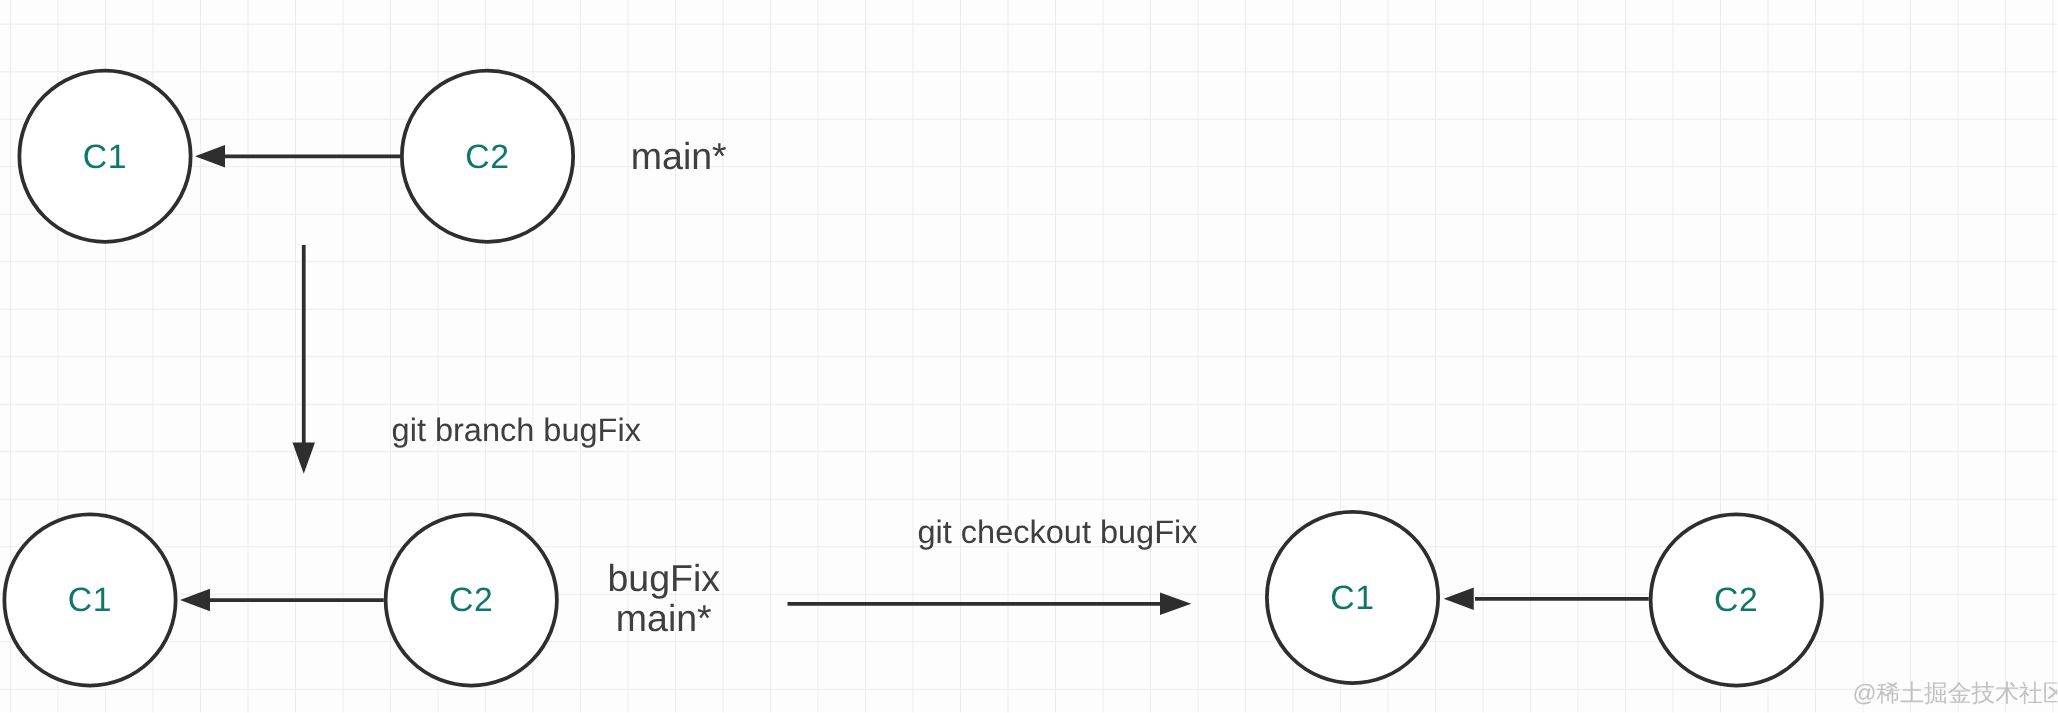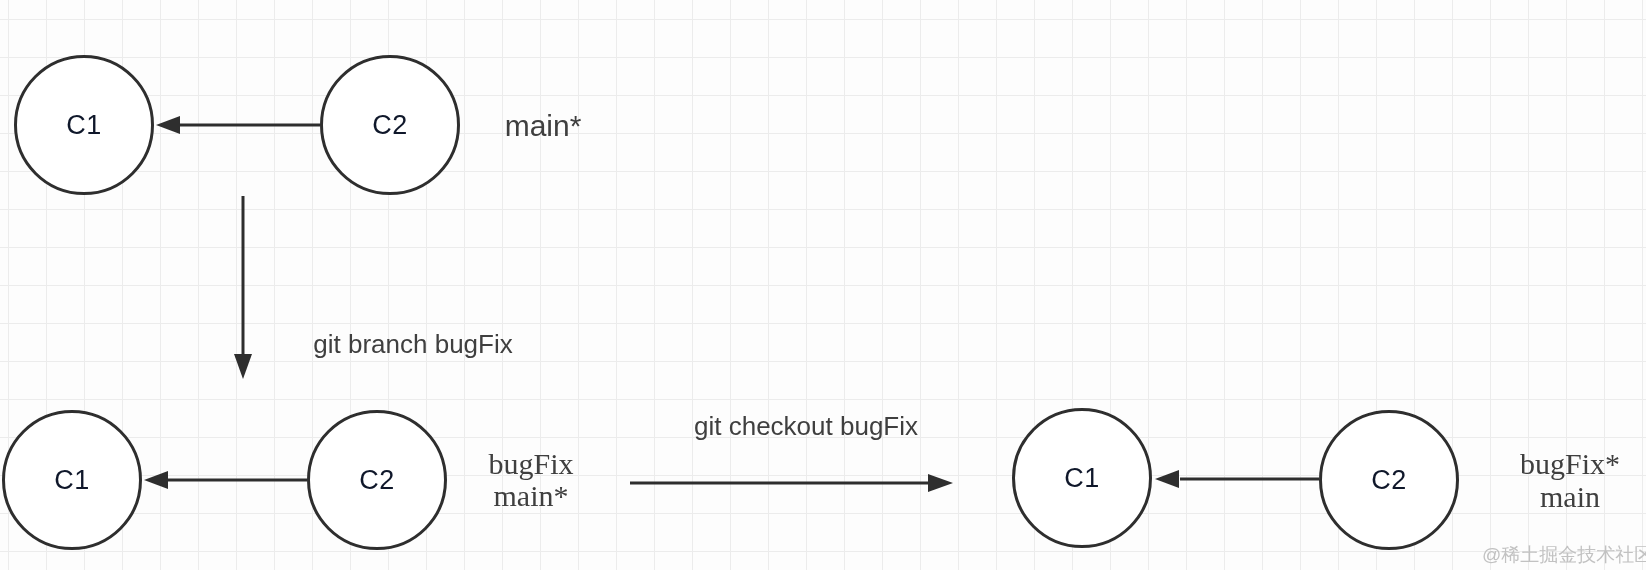--- a/index.html
+++ b/index.html
@@ -25,34 +25,33 @@
     width: 140px;
     height: 140px;
     box-sizing: border-box;
     border: 3px solid #2e2e2e;
     border-radius: 50%;
     background: #ffffff;
     display: flex;
     align-items: center;
     justify-content: center;
     font-size: 27px;
-    color: #0f172a;
+    color: #0f766e;
     letter-spacing: 0.5px;
   }
   .label {
     position: absolute;
     transform: translate(-50%, -50%);
     font-size: 30px;
     color: #3f3f3f;
     white-space: nowrap;
     text-align: center;
   }
   .label-stack {
     line-height: 32px;
-    font-family: Liberation Serif, serif;
   }
   .command-label {
     font-size: 26px;
   }
   .watermark {
     position: absolute;
     left: 1482px;
     top: 542px;
     font-size: 19px;
     color: #c2c2c2;
@@ -110,24 +109,20 @@
 
   <div class="label command-label" style="left:413px; top:302px;margin-top:42px;">git branch bugFix</div>
 
   <div class="commit" style="left:2px;   top:410px;">C1</div>
   <div class="commit" style="left:307px; top:410px;">C2</div>
   <div class="label label-stack" style="left:531px; top:480px;">
     <div>bugFix</div>
     <div>main*</div>
   </div>
 
-  <div class="label command-label" style="left:806px; top:426px;">git checkout bugFix</div>
+  <div class="label command-label" style="left:846px; top:426px;">git checkout bugFix</div>
 
   <div class="commit" style="left:1012px; top:408px;">C1</div>
   <div class="commit" style="left:1319px; top:410px;">C2</div>
-  <div class="label label-stack" style="left:1570px; top:480px; line-height:33px;">
-    <div>bugFix*</div>
-    <div>main</div>
-  </div>
 
   <div class="watermark">@稀土掘金技术社区</div>
 
 </div>
 
 </body></html>

